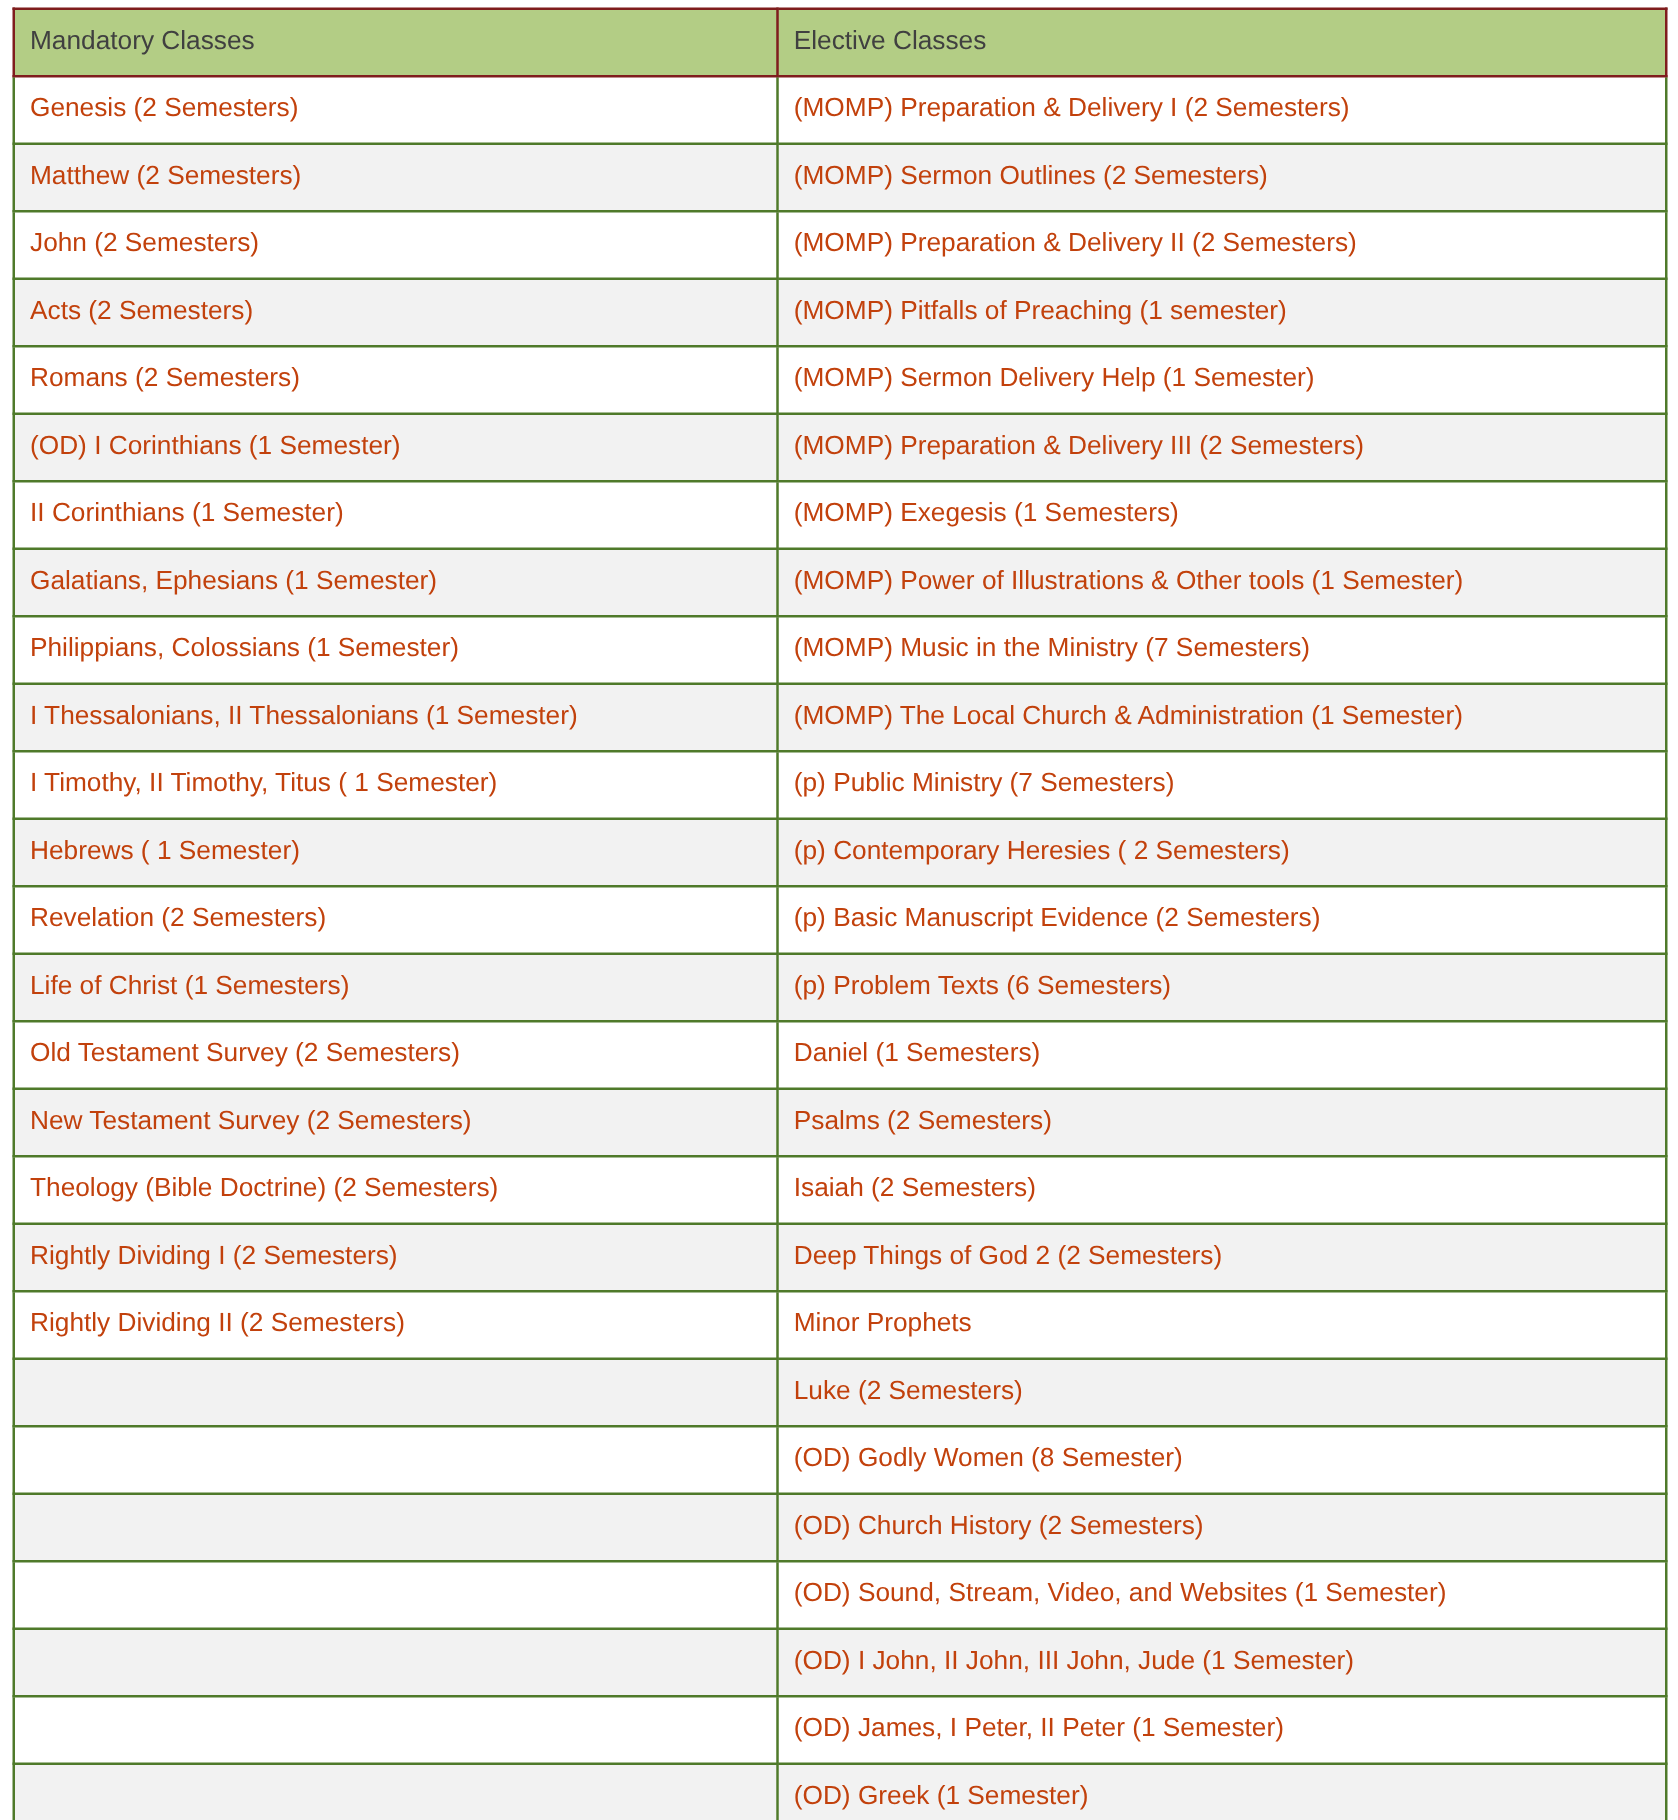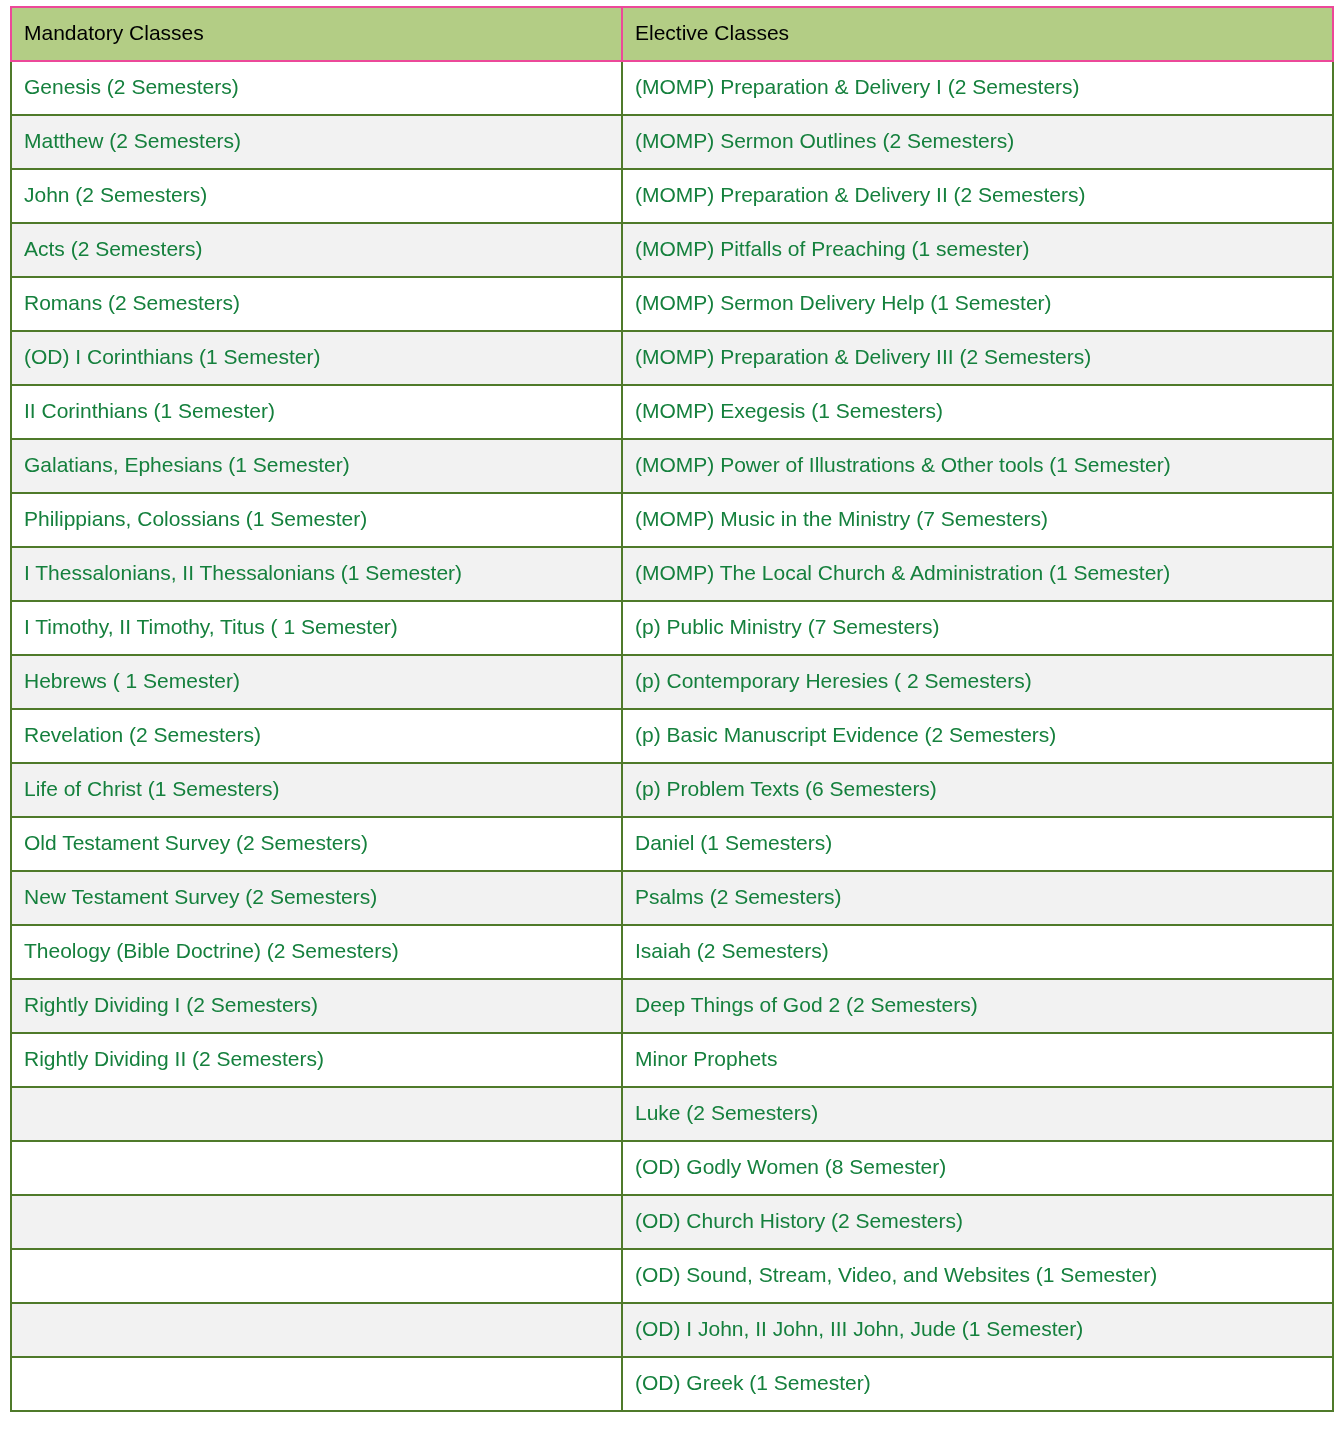--- a/index.html
+++ b/index.html
@@ -22,32 +22,32 @@
     border-collapse: collapse;
     table-layout: fixed;
     width: 1322px;
     border: 2px solid #4f7a2a;
   }
   table.courses col.col-mandatory { width: 611px; }
   table.courses col.col-elective  { width: 711px; }
 
   table.courses th {
     background: #b3cd85;
-    color: #000000;
+    color: #404040;
     font-weight: normal;
     font-size: 21px;
     text-align: left;
     padding: 10px 12px 12px 12px;
-    border: 2px solid #ec4899;
+    border: 2px solid #7f1d1d;
     height: 30px;
     vertical-align: middle;
   }
   table.courses td {
     font-size: 21px;
-    color: #15803d;
+    color: #c2410c;
     padding: 10px 12px 12px 12px;
     border: 2px solid #4f7a2a;
     vertical-align: middle;
     height: 30px;
     background: #ffffff;
     overflow: hidden;
     white-space: nowrap;
   }
   table.courses tbody tr:nth-child(even) td {
     background: #f2f2f2;
@@ -161,17 +161,21 @@
       <tr>
         <td class="empty-cell"></td>
         <td>(OD) Sound, Stream, Video, and Websites  (1 Semester)</td>
       </tr>
       <tr>
         <td class="empty-cell"></td>
         <td>(OD) I John, II John, III John, Jude (1 Semester)</td>
       </tr>
       <tr>
         <td class="empty-cell"></td>
+        <td>(OD) James, I Peter, II Peter (1 Semester)</td>
+      </tr>
+      <tr>
+        <td class="empty-cell"></td>
         <td>(OD) Greek (1 Semester)</td>
       </tr>
     </tbody>
   </table>
 </div>
 
 </body></html>

